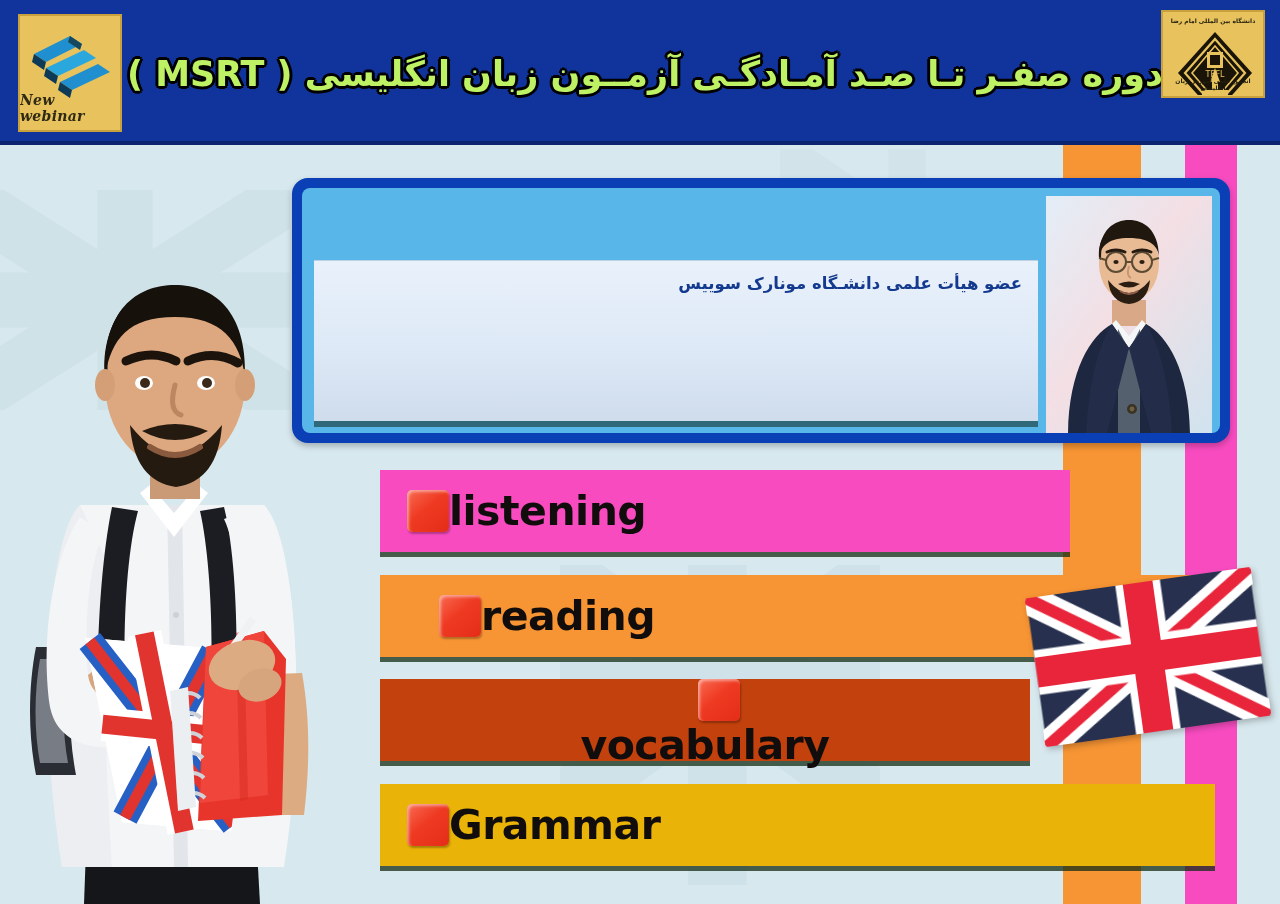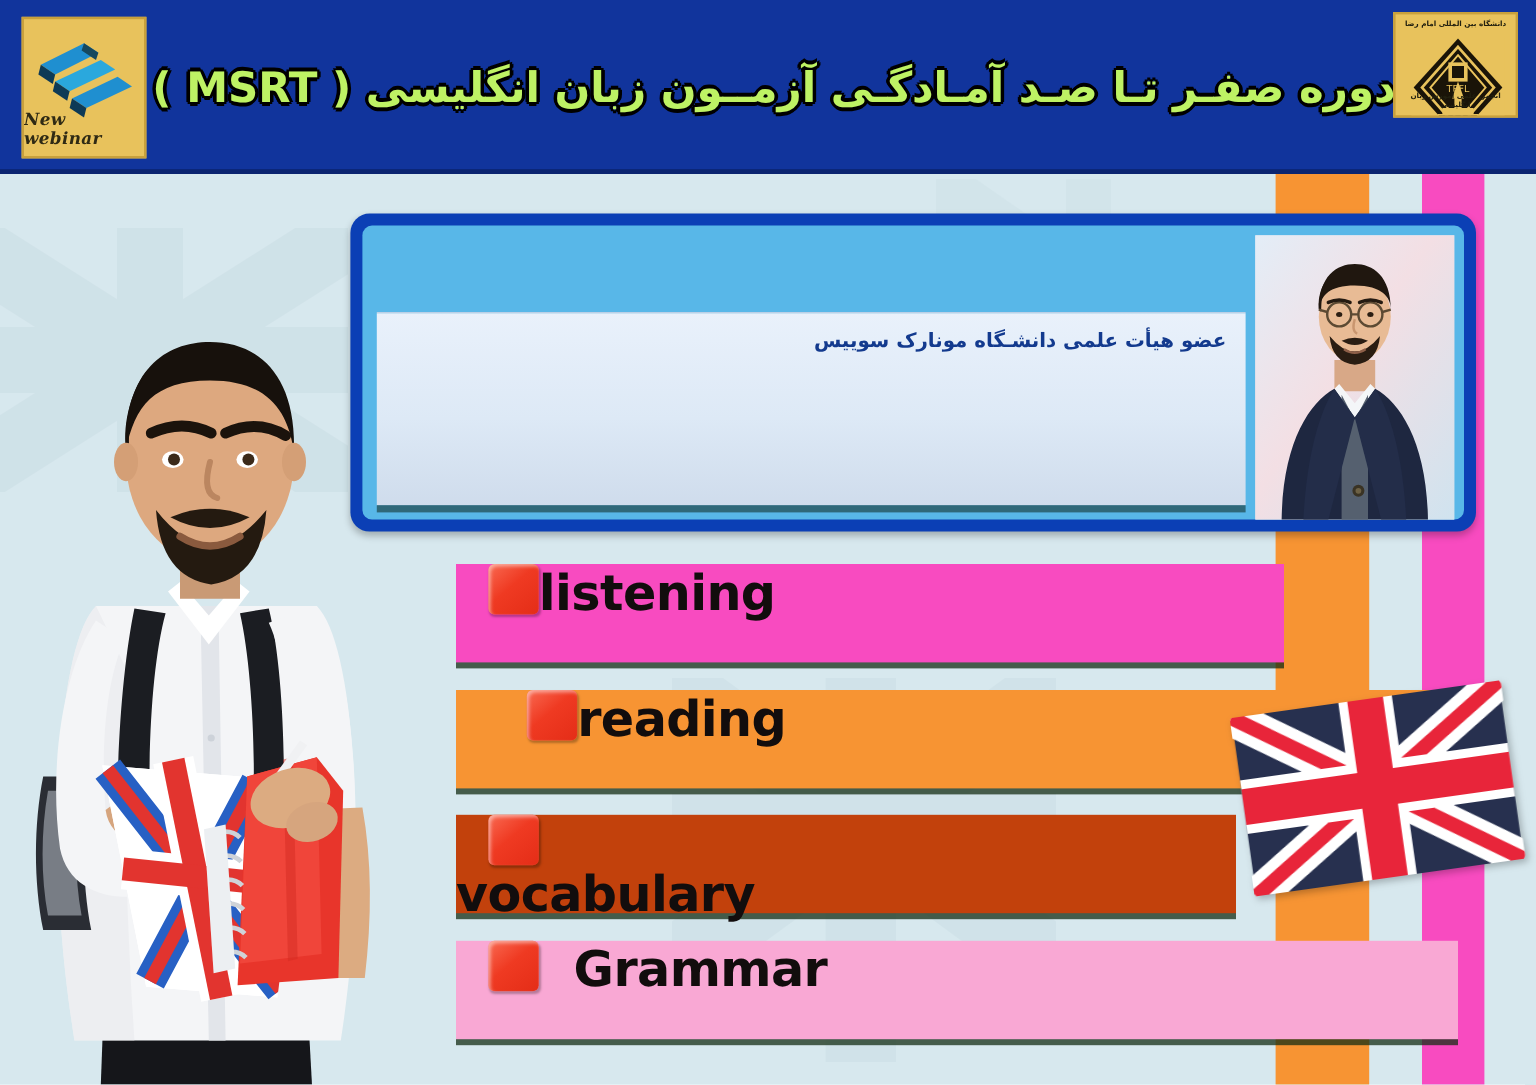--- a/index.html
+++ b/index.html
@@ -140,20 +140,21 @@
     overflow: hidden;
   }
 
   
   .skill-bar {
     position: absolute;
     left: 380px;
     height: 82px;
     z-index: 10;
     display: flex;
+    align-items: center;
     box-shadow: 0 5px 0 rgba(20,45,20,.75);
   }
   .skill-sq {
     width: 42px; height: 42px;
     margin-left: 27px;
     background: linear-gradient(140deg,#f96a52 0%, #ef3a22 45%, #e42d17 100%);
     border-radius: 5px;
     box-shadow: inset 2px 2px 3px rgba(255,255,255,.45), 1px 2px 2px rgba(0,0,0,.28);
     flex: none;
   }
@@ -334,21 +335,21 @@
     <span class="skill-label">listening</span>
   </div>
   <div class="skill-bar" id="skill-1" style="background: rgb(247, 148, 51);">
     <span class="skill-sq"></span>
     <span class="skill-label">reading</span>
   </div>
   <div class="skill-bar" id="skill-2" style="background: #c2410c; flex-direction: column;">
     <span class="skill-sq"></span>
     <span class="skill-label">vocabulary</span>
   </div>
-  <div class="skill-bar" id="skill-3" style="background: #f9a8d4; gap: 29px;">
+  <div class="skill-bar" id="skill-3" style="background: #eab308;">
     <span class="skill-sq"></span>
     <span class="skill-label">Grammar</span>
   </div>
 
   <div id="uk-flag-right">
     <svg width="228" height="150" viewBox="0 0 60 40">
       <rect width="60" height="40" fill="#27304f"></rect>
       <path d="M0,0 L60,40 M60,0 L0,40" stroke="#ffffff" stroke-width="8"></path>
       <path d="M0,0 L60,40" stroke="#e8253a" stroke-width="3.2"></path>
       <path d="M60,0 L0,40" stroke="#e8253a" stroke-width="3.2"></path>

